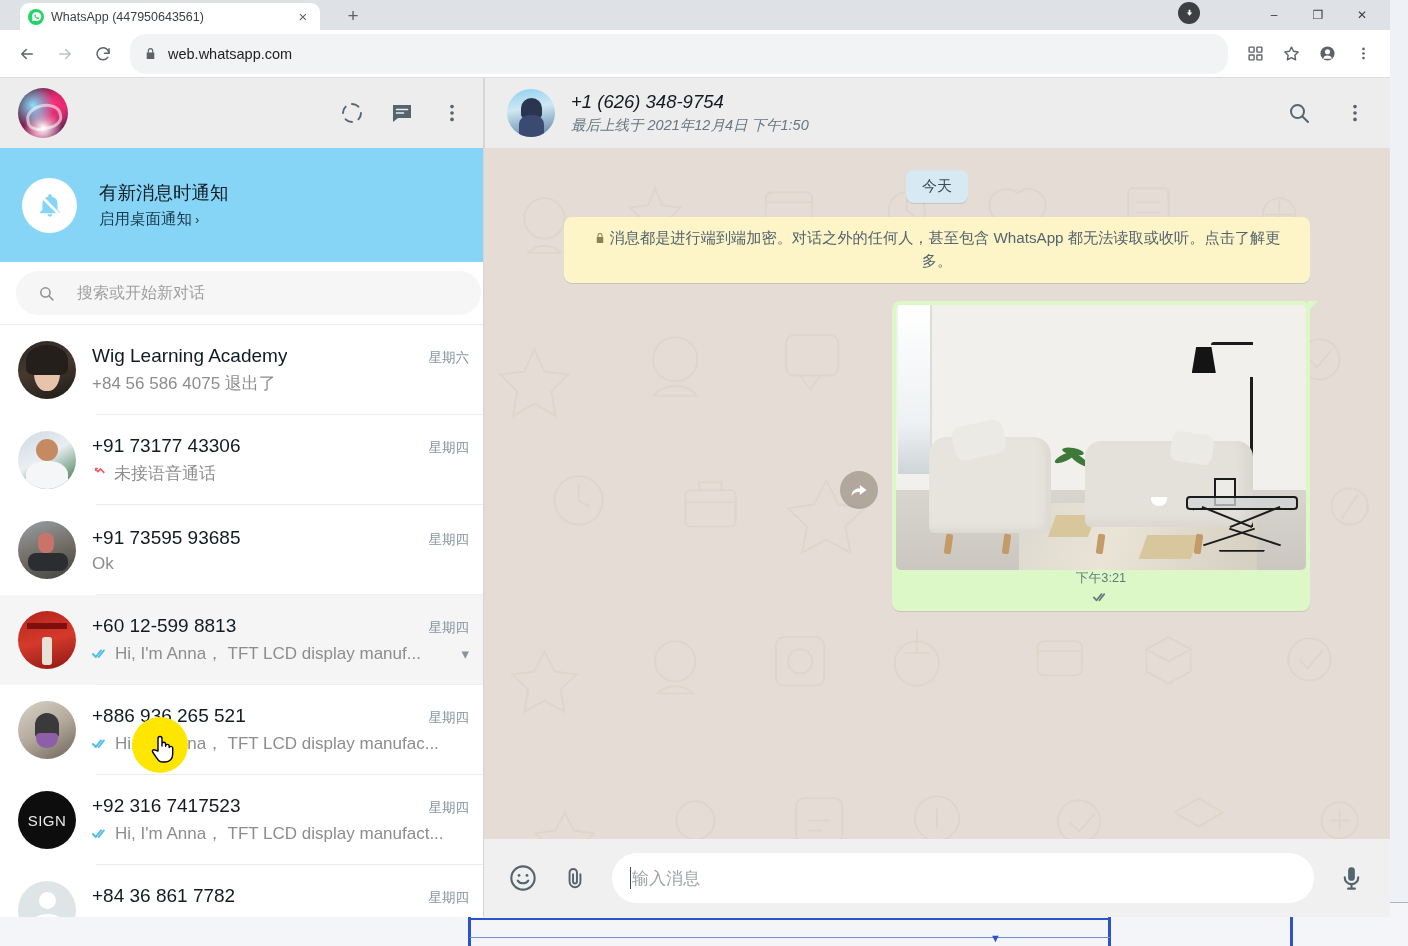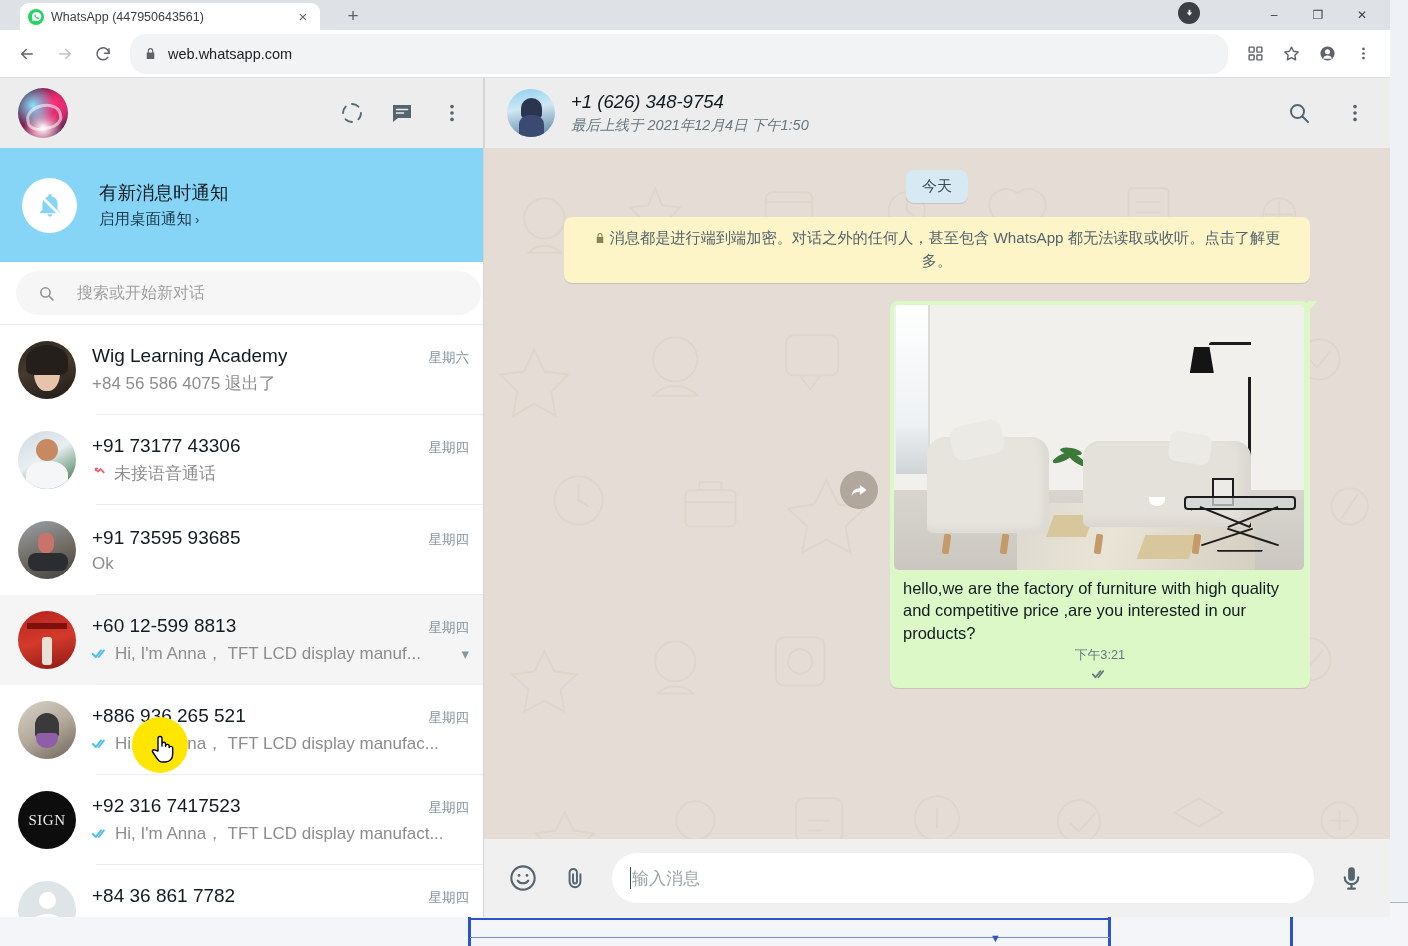--- a/index.html
+++ b/index.html
@@ -193,21 +193,21 @@
   .av-torii::before { content:''; position:absolute; left:9px; top:12px; width:40px; height:6px;
     background:#7d100c; }
   .av-torii::after { content:''; position:absolute; left:24px; top:26px; width:10px; height:28px;
     background:#e8e2d6; border-radius: 3px; }
   .av-mask { background: linear-gradient(150deg,#d8d2c8 0%,#b4aa9c 50%,#6d6257 100%); }
   .av-mask::before { content:''; position:absolute; left:17px; top:12px; width:24px; height:24px;
     background:#3a3a3c; border-radius: 50% 50% 10% 10%; }
   .av-mask::after { content:''; position:absolute; left:18px; top:32px; width:22px; height:15px;
     background:#8e5fa8; border-radius: 4px 4px 10px 10px; }
   .av-sign { background: #0d0d0d; display:flex; align-items:center; justify-content:center; }
-  .av-sign span { color: #e9e9e9; font-size: 15px; letter-spacing: .5px; font-family:Liberation Serif, serif; }
+  .av-sign span { color: #e9e9e9; font-size: 15px; letter-spacing: .5px; font-family:Liberation Sans, sans-serif; }
   .av-default { background: #dfe5e7; }
   .av-default::before { content:''; position:absolute; left:21px; top:11px; width:17px; height:17px;
     background:#ffffff; border-radius:50%; }
   .av-default::after { content:''; position:absolute; left:11px; top:33px; width:37px; height:26px;
     background:#ffffff; border-radius: 50% 50% 0 0; }
 
   .cursor-highlight {
     position: absolute; left: 132px; top: 639px; width: 56px; height: 56px;
     border-radius: 50%; background: #ffe600; z-index: 30; pointer-events: none;
   }
@@ -747,21 +747,20 @@
                   <div class="ph-table-top"></div>
                   <div class="ph-table-wire"></div>
                   <div class="ph-table-x">
                     <i style="left:0;top:6px;transform:rotate(22deg)"></i>
                     <i style="left:28px;top:6px;transform:rotate(-22deg)"></i>
                     <i style="left:2px;top:26px;transform:rotate(-18deg)"></i>
                     <i style="left:28px;top:26px;transform:rotate(18deg)"></i>
                   </div>
                 </div>
               </div>
-              <div class="bubble-text">hello,we are the factory of furniture with high quality and competitive price ,are you interested in our products?</div>
               <div class="bubble-meta">
                 <span class="bubble-time">下午3:21</span>
                 <svg viewBox="0 0 20 12" stroke-linecap="round" stroke-linejoin="round">
                     <path d="M1 6.5l3.2 3.4L10 2.6"></path>
                     <path d="M7.5 9.9L13.2 2.6"></path>
                   </svg>
               </div>
             </div>
           </div>
 

